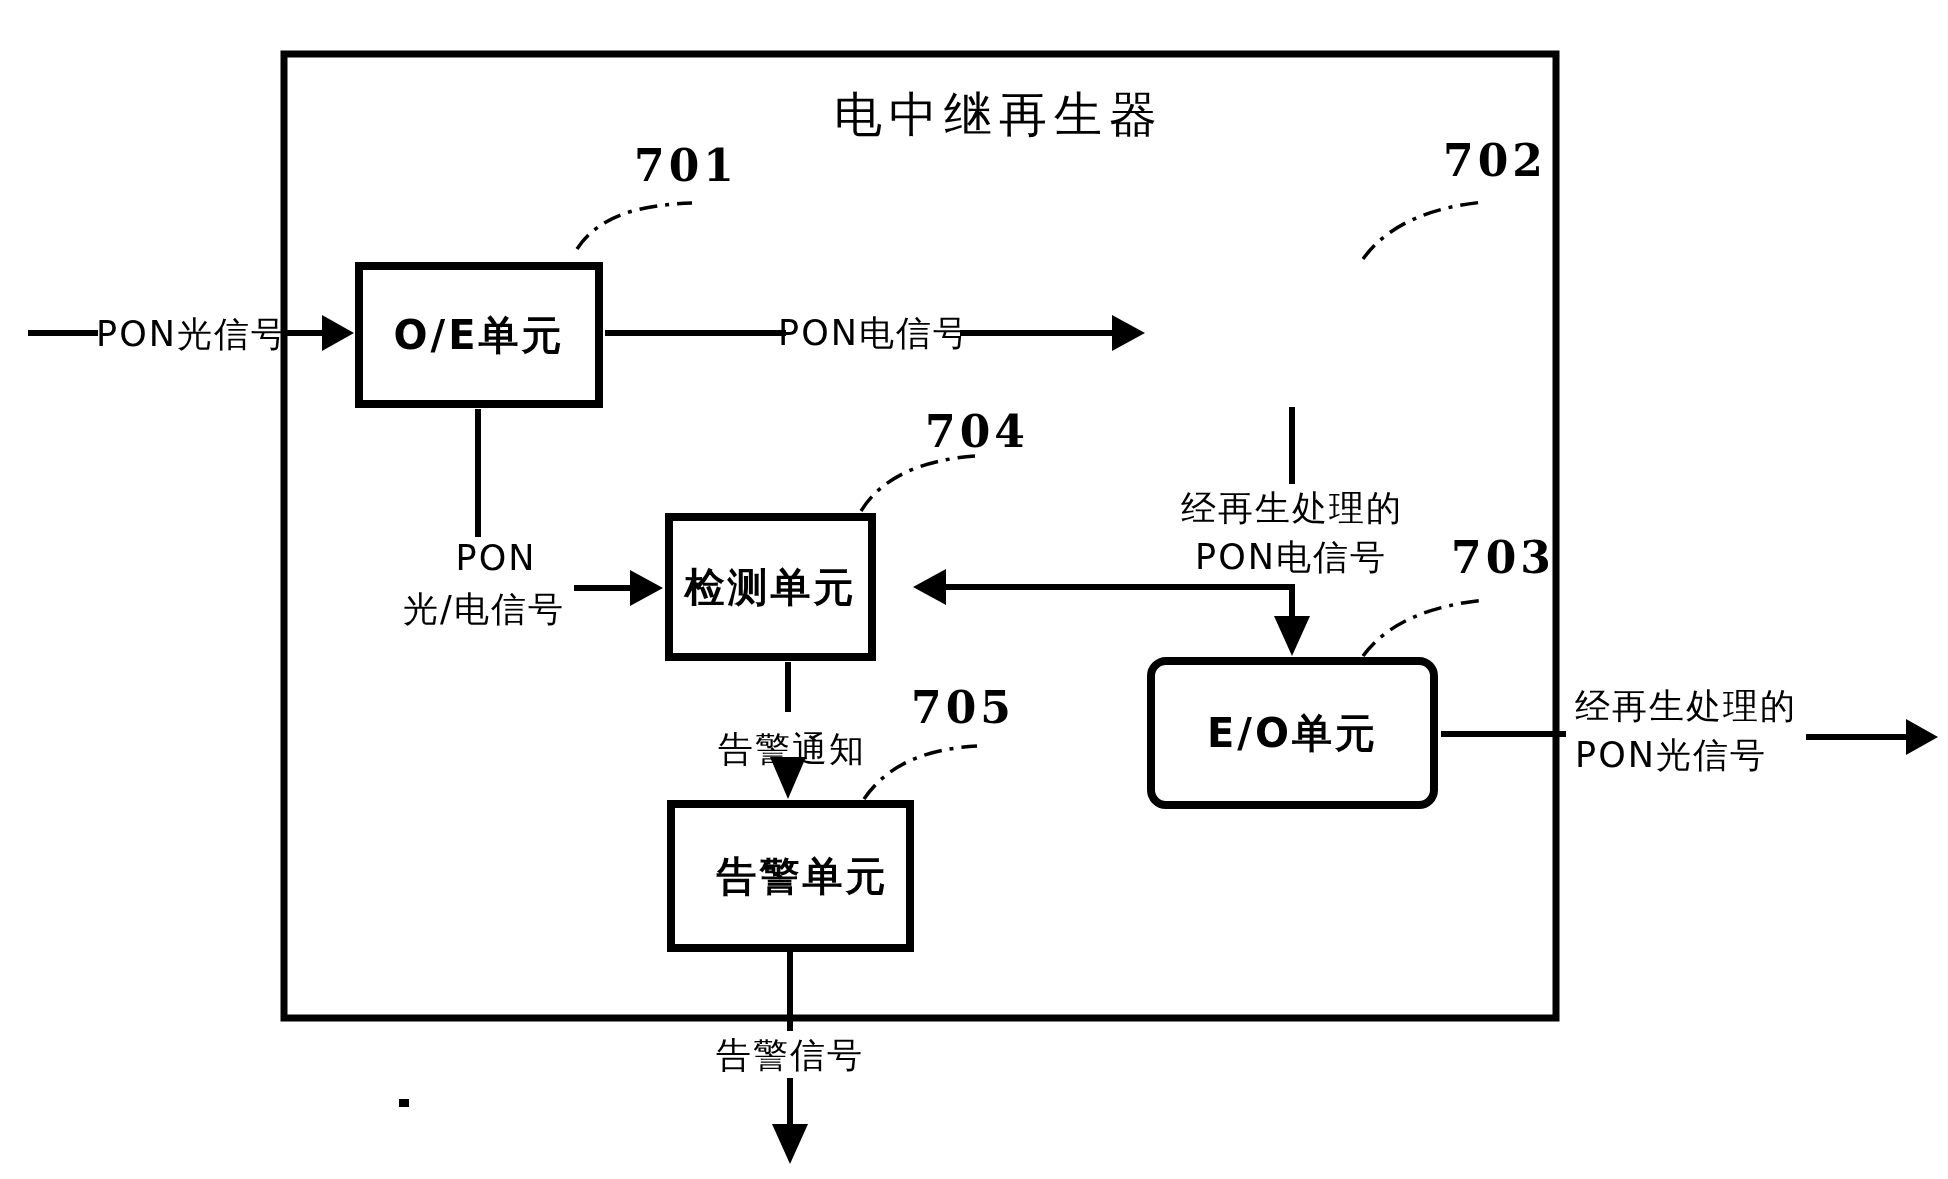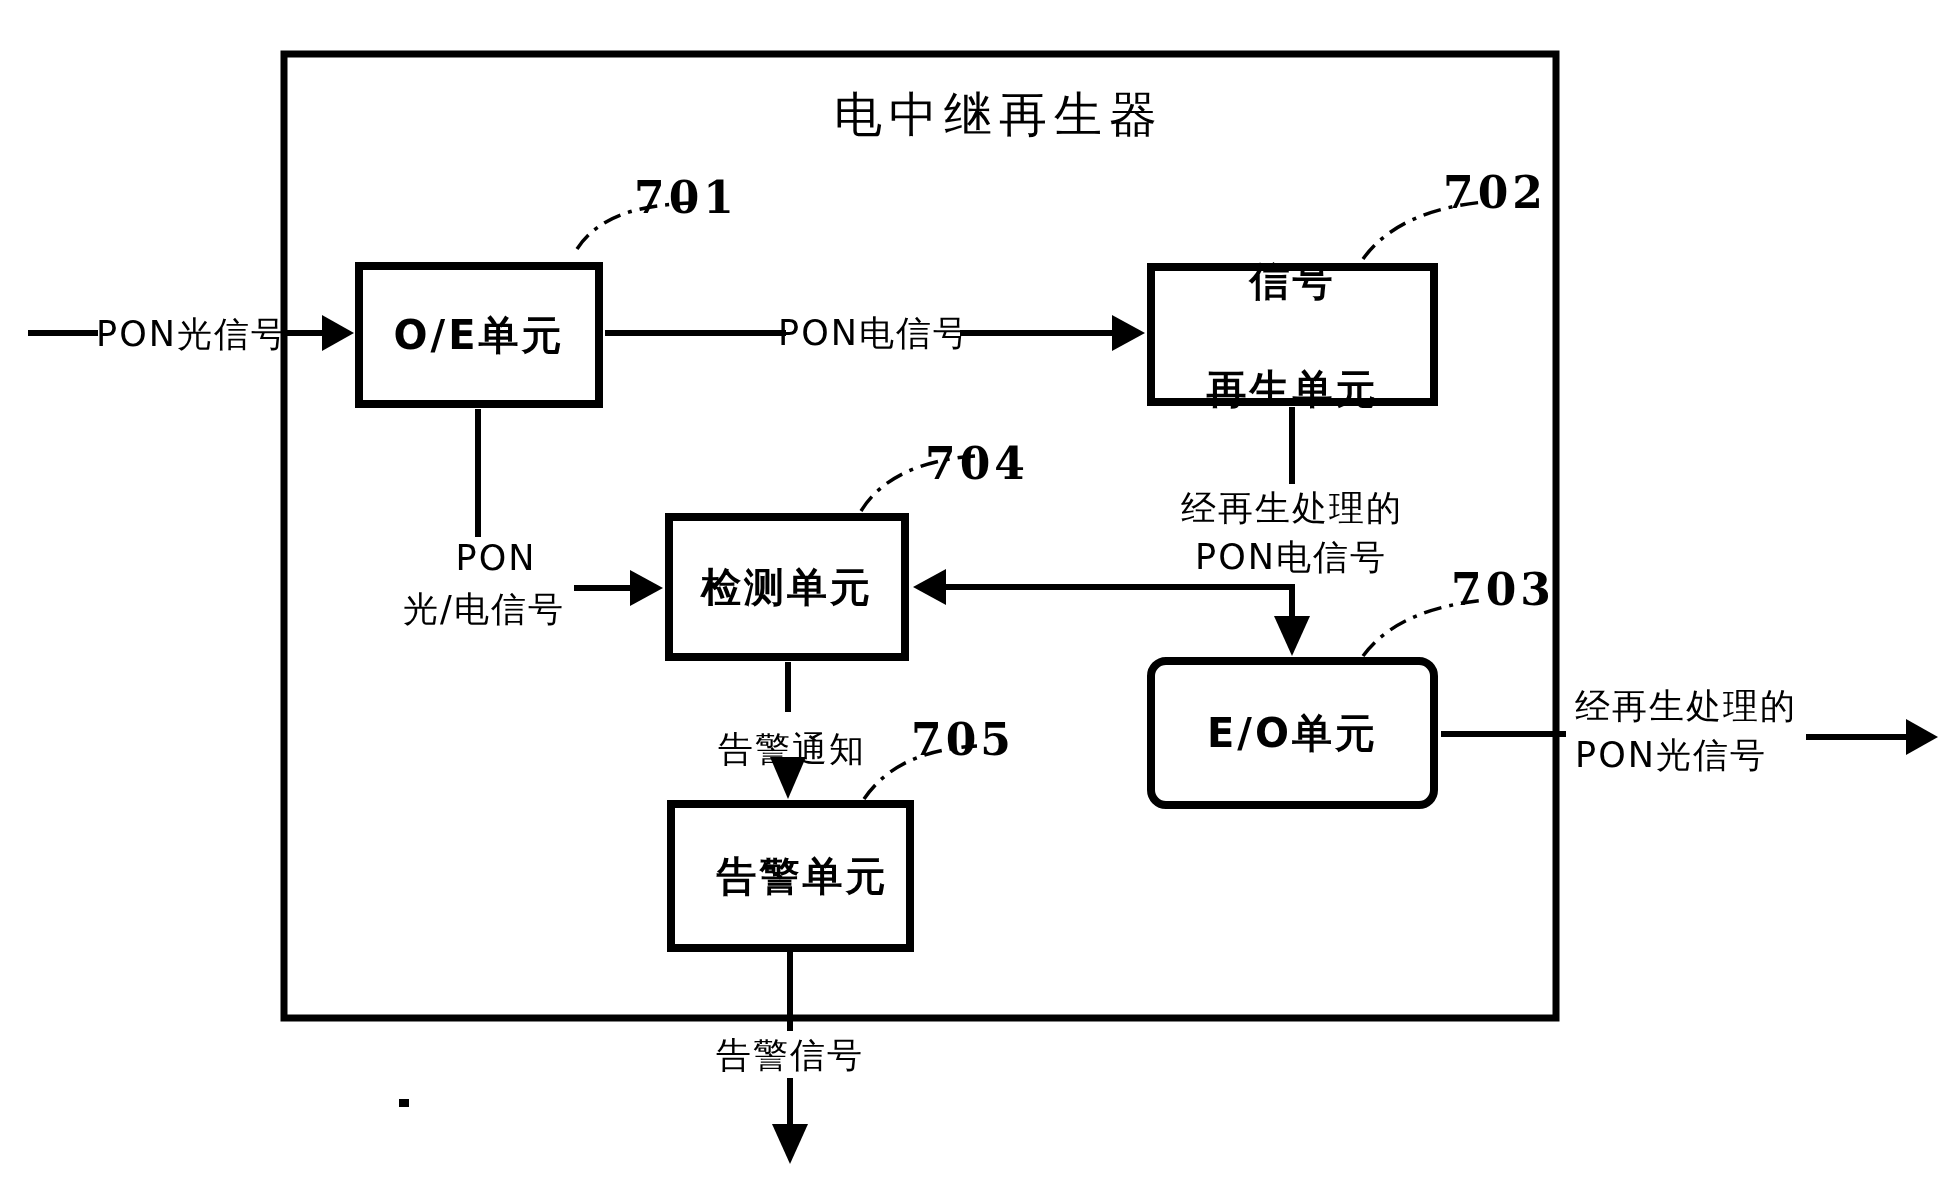--- a/index.html
+++ b/index.html
@@ -37,21 +37,20 @@
   }
   .title{
     font-size:48px;
     letter-spacing:7px;
   }
   .ref{
     font-family:"DejaVu Serif","Liberation Serif",serif;
     font-weight:bold;
     font-size:44px;
     letter-spacing:4px;
-    margin-top:32px;
   }
   .two-line{text-align:center;line-height:1.35;}
 </style>
 </head>
 <body>
 
 <div id="figure">
 
   <svg id="connector-svg" viewBox="0 0 1948 1179" xmlns="http://www.w3.org/2000/svg">
 
@@ -96,26 +95,22 @@
 
     <rect x="399" y="1099" width="10" height="8" fill="#000"></rect>
   </svg>
 
   <div class="lbl title" style="left:999px;top:115px;">电中继再生器</div>
 
   <div class="box" style="left:355px;top:262px;width:248px;height:146px;justify-content:center;">
     <span class="box-label">O/E单元</span>
   </div>
 
-  <div class="box" style="left:1147px;top:263px;width:291px;height:143px;">
-    <span class="box-label two-line"><span>信号</span><br>
-    <span>再生单元</span></span>
-  </div>
 
-  <div class="box" style="left:665px;top:513px;width:244px;height:148px;">
+  <div class="box" style="left:665px;top:513px;width:211px;height:148px;">
     <span class="box-label">检测单元</span>
   </div>
 
   <div class="box" style="left:1147px;top:657px;width:291px;height:152px;border-radius:19px;">
     <span class="box-label">E/O单元</span>
   </div>
 
   <div class="box" style="left:667px;top:800px;width:247px;height:152px;padding-left:24px;">
     <span class="box-label">告警单元</span>
   </div>

